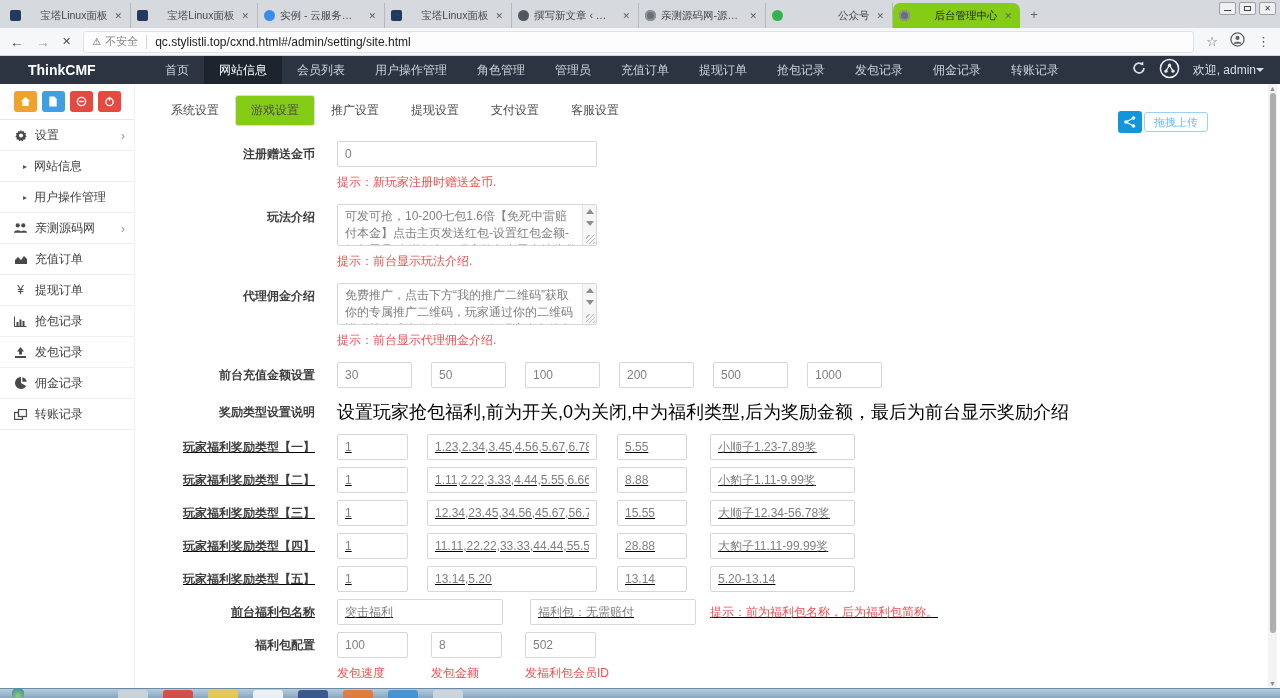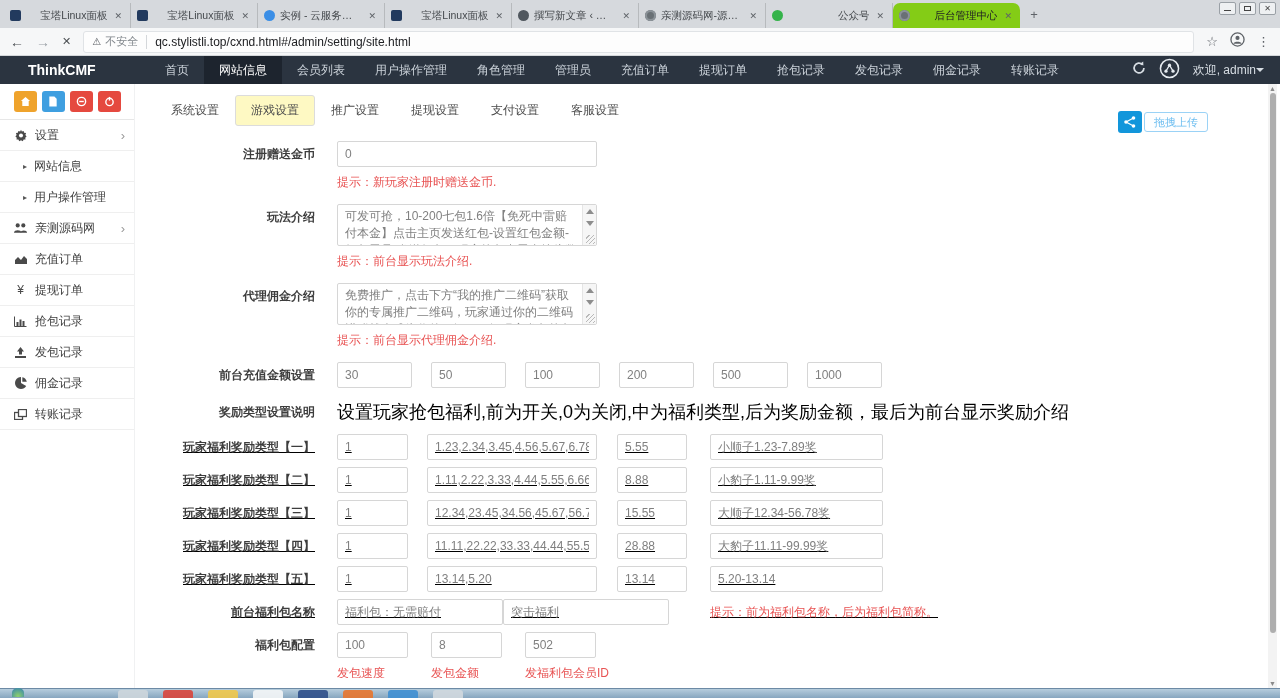--- a/index.html
+++ b/index.html
@@ -54,33 +54,33 @@
   .side-item{height:31px;display:flex;align-items:center;padding:0 9px 0 12px;border-bottom:1px solid #efefef;font-size:12px;color:#3f3f3f;}
   .side-item .sicon{width:17px;margin-right:6px;display:flex;justify-content:center;align-items:center;color:#4a4a4a;font-size:12px;}
   .side-item .chev{margin-left:auto;color:#9a9a9a;font-size:13px;line-height:1;}
   .side-item.sub{padding-left:23px;}
   .side-item.sub .bullet{font-size:8px;color:#555;margin-right:7px;}
 
   
   .content{margin-left:135px;padding-top:11px;position:relative;height:594px;overflow:hidden;}
   .ctabs{display:flex;padding-left:20px;}
   .ctab{padding:6px 15px;font-size:12px;color:#4c4c4c;border:1px solid transparent;}
-  .ctab.active{border-color:#dcdcdc;border-radius:3px;background:#fef9c3;}
+  .ctab.active{border-color:#dcdcdc;border-radius:3px;background:#84cc16;}
   .upload{position:absolute;top:27px;right:72px;display:flex;align-items:center;}
   .upload .uic{width:24px;height:22px;background:#1296db;border-radius:3px;display:flex;align-items:center;justify-content:center;}
   .upload .ulbl{height:20px;margin-left:2px;border:1px solid #9ad2f6;border-radius:3px;padding:0 9px;line-height:18px;font-size:11px;color:#6cbdf0;background:#fdfeff;}
 
   .form{padding-top:15px;}
   .frow{display:flex;margin-bottom:13px;}
   .frow.tight{margin-bottom:7px;text-decoration:underline;}
   .flabel{width:180px;flex:none;text-align:right;font-size:12px;font-weight:bold;color:#3d3d3d;line-height:26px;white-space:nowrap;}
   .fctrl{margin-left:22px;}
   .inline{display:flex;align-items:flex-start;}
   input.txt{height:26px;border:1px solid #d6d6d6;border-radius:2px;padding:0 7px;font-size:12px;color:#808080;background:#fff;outline:none;}
-  .w260{width:260px;} .w166{width:166px;} .w170{width:170px;} .w169{width:173px;}
+  .w260{width:260px;} .w166{width:166px;} .w170{width:170px;} .w169{width:145px;}
   .w75{width:75px;} .w71{width:71px;} .w70{width:70px;}
   .mr19{margin-right:19px;} .mr20{margin-right:20px;} .mr23{margin-right:23px;} .mr27{margin-right:27px;}
   .hint{font-size:12px;color:#e85353;margin-top:7px;}
   .hint-inline{font-size:12px;color:#e85353;line-height:26px;margin-left:14px;white-space:nowrap;}
   .rednote{font-size:18px;color:#000000;line-height:22px;}
   .sublabels{display:flex;margin-top:7px;}
   .sublabel{font-size:12px;color:#e85353;white-space:nowrap;}
 
   .tawrap{position:relative;width:260px;height:42px;}
   textarea.ta{width:260px;height:42px;border:1px solid #d6d6d6;border-radius:2px;resize:none;overflow:hidden;padding:3px 18px 3px 7px;font-size:12px;line-height:17px;color:#808080;outline:none;}
@@ -448,22 +448,22 @@
           <input class="txt w71 mr19" value="1" style="">
           <input class="txt w170 mr20" value="13.14,5.20" style="">
           <input class="txt w70 mr23" value="13.14" style="">
           <input class="txt w169" value="5.20-13.14" style="">
         </div>
       </div>
 
       <div class="frow tight">
         <div class="flabel">前台福利包名称</div>
         <div class="fctrl inline">
+          <input class="txt w166 mr27" value="突击福利" style="">
           <input class="txt w166" value="福利包：无需赔付" style="">
-          <input class="txt w166 mr27" value="突击福利" style="">
           <span class="hint-inline">提示：前为福利包名称，后为福利包简称。</span>
         </div>
       </div>
 
       <div class="frow" style="margin-bottom:12px;">
         <div class="flabel">福利包配置</div>
         <div class="fctrl">
           <div class="inline">
             <input class="txt w71 mr23" value="100" style="">
             <input class="txt w71 mr23" value="8" style="">

